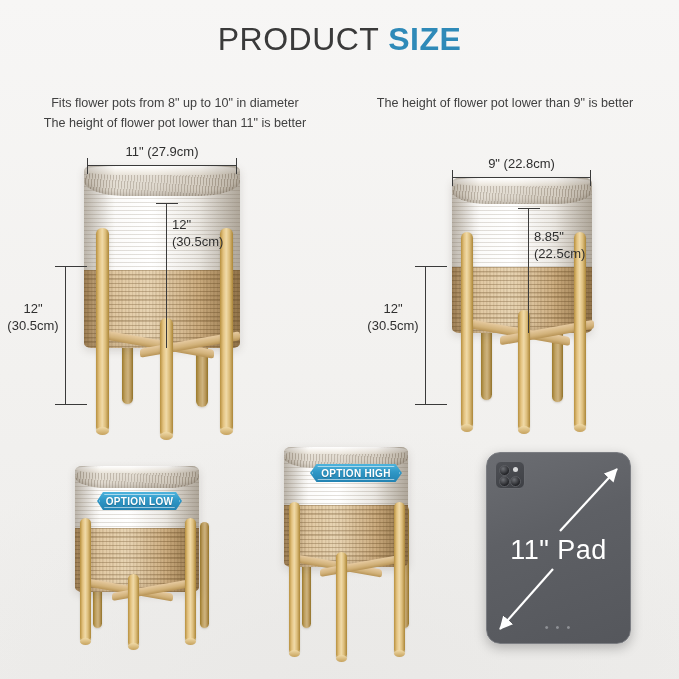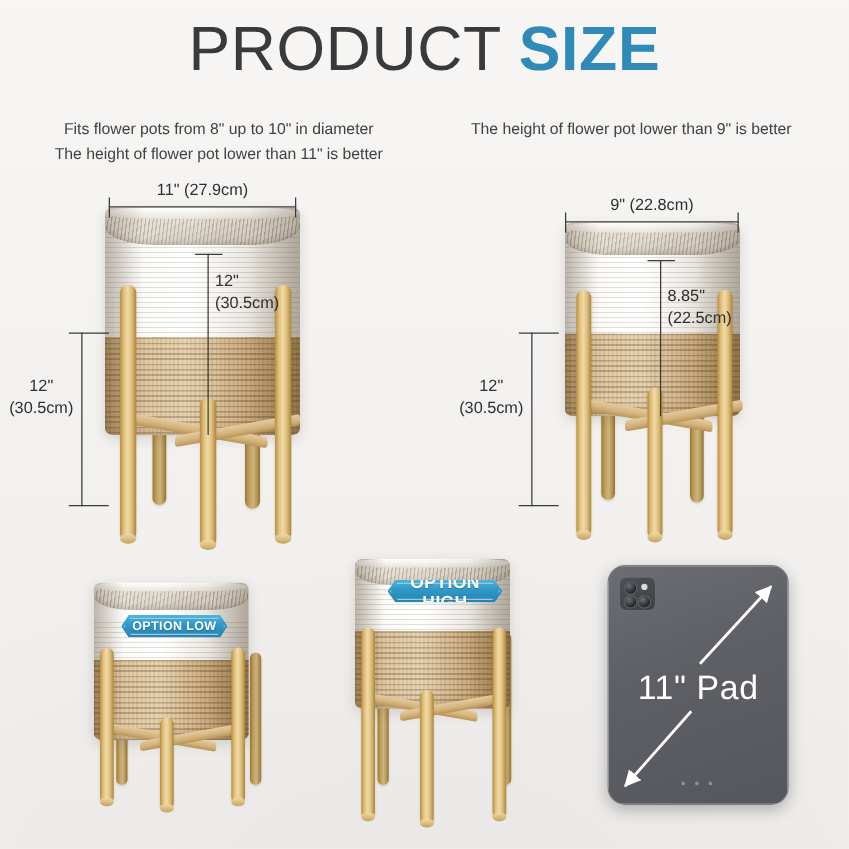--- a/index.html
+++ b/index.html
@@ -14,21 +14,21 @@
   #stage{position:relative;width:679px;height:679px;
     background:
       radial-gradient(ellipse 120% 70% at 50% 105%, #e9e8e6 0%, rgba(233,232,230,0) 60%),
       linear-gradient(180deg,#f7f6f5 0%,#f2f1ef 55%,#eeedeb 100%);
   }
 
   
   .title{
     position:absolute;left:0;right:0;top:14px;
     text-align:center;
-    font-size:50px;line-height:50px;
+    font-size:32px;line-height:50px;
     letter-spacing:.5px;
     white-space:nowrap;
   }
   .title .t1{font-weight:300;color:#3a3a3a;}
   .title .t2{font-weight:700;color:#2f8ab8;}
 
   .caption{
     position:absolute;top:93px;
     font-size:12.6px;line-height:20px;
     color:#414141;text-align:center;
@@ -332,21 +332,21 @@
 
     <div class="basket" style="left:284px;top:447px;width:124px;height:120px;">
       <div class="white" style="height:58px;"></div>
       <div class="jute" style="top:58px;height:62px;"></div>
       <div class="rim" style="height:21px;"></div>
       <div class="rimlip" style="height:7px;"></div>
       <div class="shade"></div>
       <div class="bottomcurve"></div>
     </div>
 
-    <div class="badge" style="left:310px;top:464px;width:92px;height:18px;font-size:14px;text-align:center;">
+    <div class="badge" style="left:310px;top:464px;width:92px;height:18px;font-size:10px;text-align:center;">
       <span>OPTION HIGH</span>
       <span class="inner"></span>
     </div>
 
     <div class="brace" style="left:296px;top:562px;width:86px;height:8px;transform:skewY(10deg);border-radius:3px;"></div>
     <div class="brace" style="left:320px;top:562px;width:80px;height:8px;transform:skewY(-10deg);border-radius:3px;"></div>
 
     <div class="leg" style="left:289px;top:502px;width:11px;height:153px;"></div>
     <div class="leg" style="left:336px;top:552px;width:11px;height:108px;"></div>
     <div class="leg" style="left:394px;top:502px;width:11px;height:153px;"></div>

